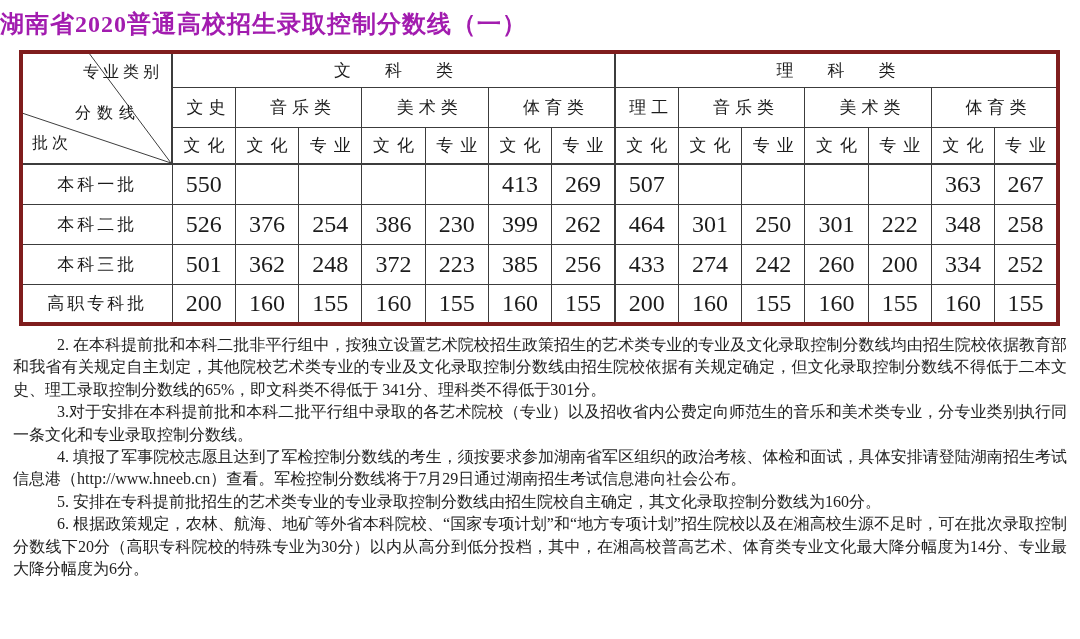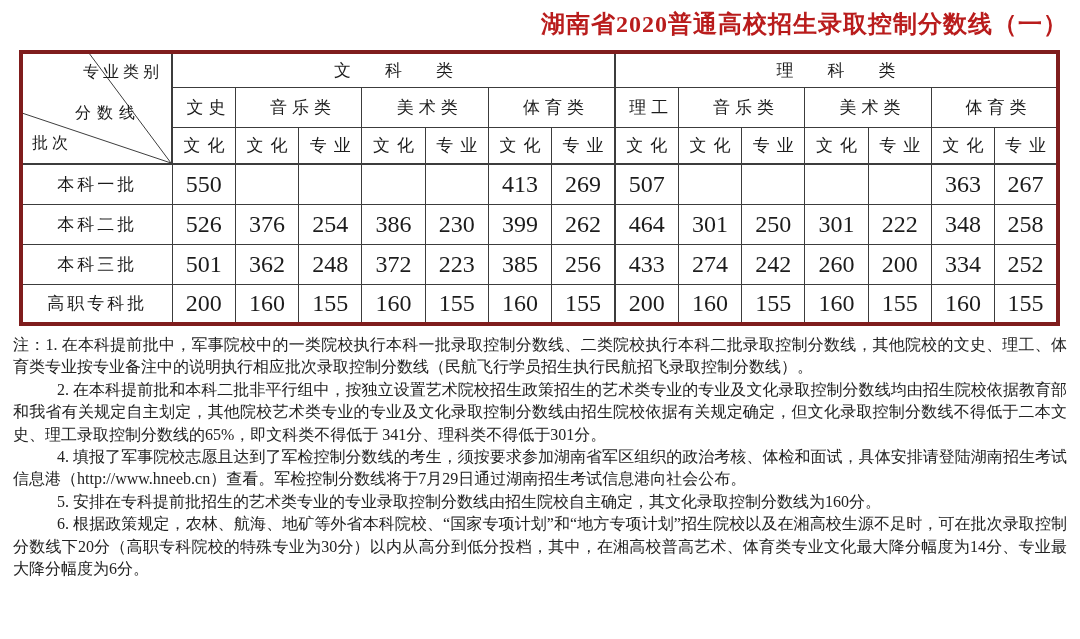--- a/index.html
+++ b/index.html
@@ -2,22 +2,22 @@
 <html lang="zh"><head>
 <meta charset="utf-8">
 <style>
   html,body { margin:0; padding:0; }
   body {
     width:1080px; height:639px; overflow:hidden;
     background:#ffffff; color:#1c1c1c;
     font-family:"Liberation Serif","DejaVu Serif",serif;
   }
   .page-title {
-    margin:8px 12px 0 0; text-align:right;
-    font-size:24px; font-weight:bold; letter-spacing:1px; color:#b91c1c;
+    margin:8px 0 0 0; text-align:left;
+    font-size:24px; font-weight:bold; letter-spacing:1px; color:#a21caf;
   }
   table.score-table {
     border-collapse:collapse; table-layout:fixed;
     width:1041px; margin:10px 0 0 19px;
     border:4px solid #7f1d1d;
   }
   .score-table th, .score-table td {
     border:1px solid #3c3c3c; padding:0;
     text-align:center; vertical-align:middle;
     font-weight:normal; overflow:hidden;
@@ -164,18 +164,18 @@
       <td class="val">155</td>
       <td class="val">160</td>
       <td class="val">155</td>
       <td class="val">160</td>
       <td class="val">155</td>
     </tr>
   </tbody>
 </table>
 
 <div class="notes">
-  <p>注：1. 在本科提前批中，军事院校中的一类院校执行本科一批录取控制分数线、二类院校执行本科二批录取控制分数线，其他院校的文史、理工、体育类专业按专业备注中的说明执行相应批次录取控制分数线（民航飞行学员招生执行民航招飞录取控制分数线）。</p>
   <p class="indent">2. 在本科提前批和本科二批非平行组中，按独立设置艺术院校招生政策招生的艺术类专业的专业及文化录取控制分数线均由招生院校依据教育部和我省有关规定自主划定，其他院校艺术类专业的专业及文化录取控制分数线由招生院校依据有关规定确定，但文化录取控制分数线不得低于二本文史、理工录取控制分数线的65%，即文科类不得低于 341分、理科类不得低于301分。</p>
+  <p class="indent">3.对于安排在本科提前批和本科二批平行组中录取的各艺术院校（专业）以及招收省内公费定向师范生的音乐和美术类专业，分专业类别执行同一条文化和专业录取控制分数线。</p>
   <p class="indent">4. 填报了军事院校志愿且达到了军检控制分数线的考生，须按要求参加湖南省军区组织的政治考核、体检和面试，具体安排请登陆湖南招生考试信息港（http://www.hneeb.cn）查看。军检控制分数线将于7月29日通过湖南招生考试信息港向社会公布。</p>
   <p class="indent">5. 安排在专科提前批招生的艺术类专业的专业录取控制分数线由招生院校自主确定，其文化录取控制分数线为160分。</p>
   <p class="indent">6. 根据政策规定，农林、航海、地矿等外省本科院校、“国家专项计划”和“地方专项计划”招生院校以及在湘高校生源不足时，可在批次录取控制分数线下20分（高职专科院校的特殊专业为30分）以内从高分到低分投档，其中，在湘高校普高艺术、体育类专业文化最大降分幅度为14分、专业最大降分幅度为6分。</p>
 </div>
 
 </body></html>

